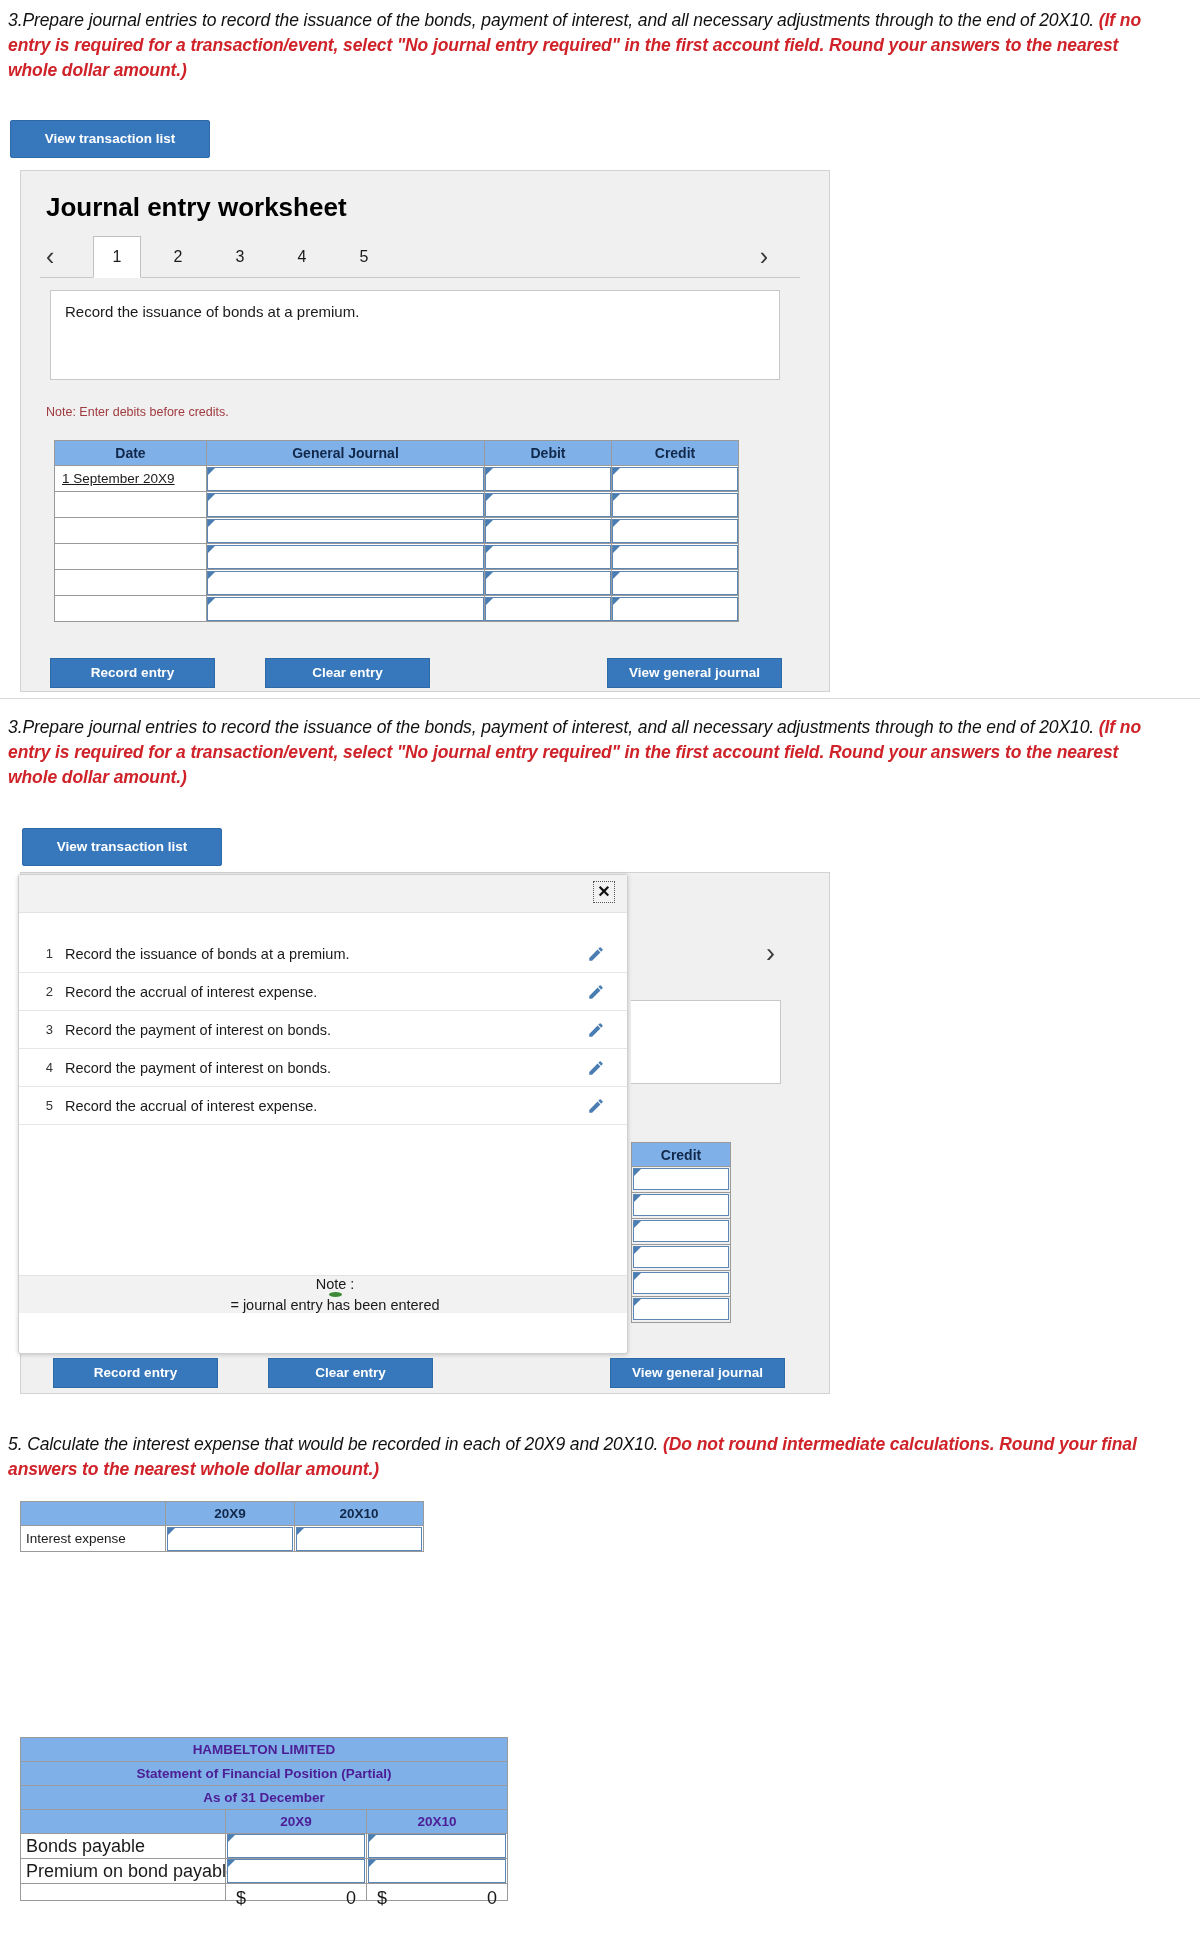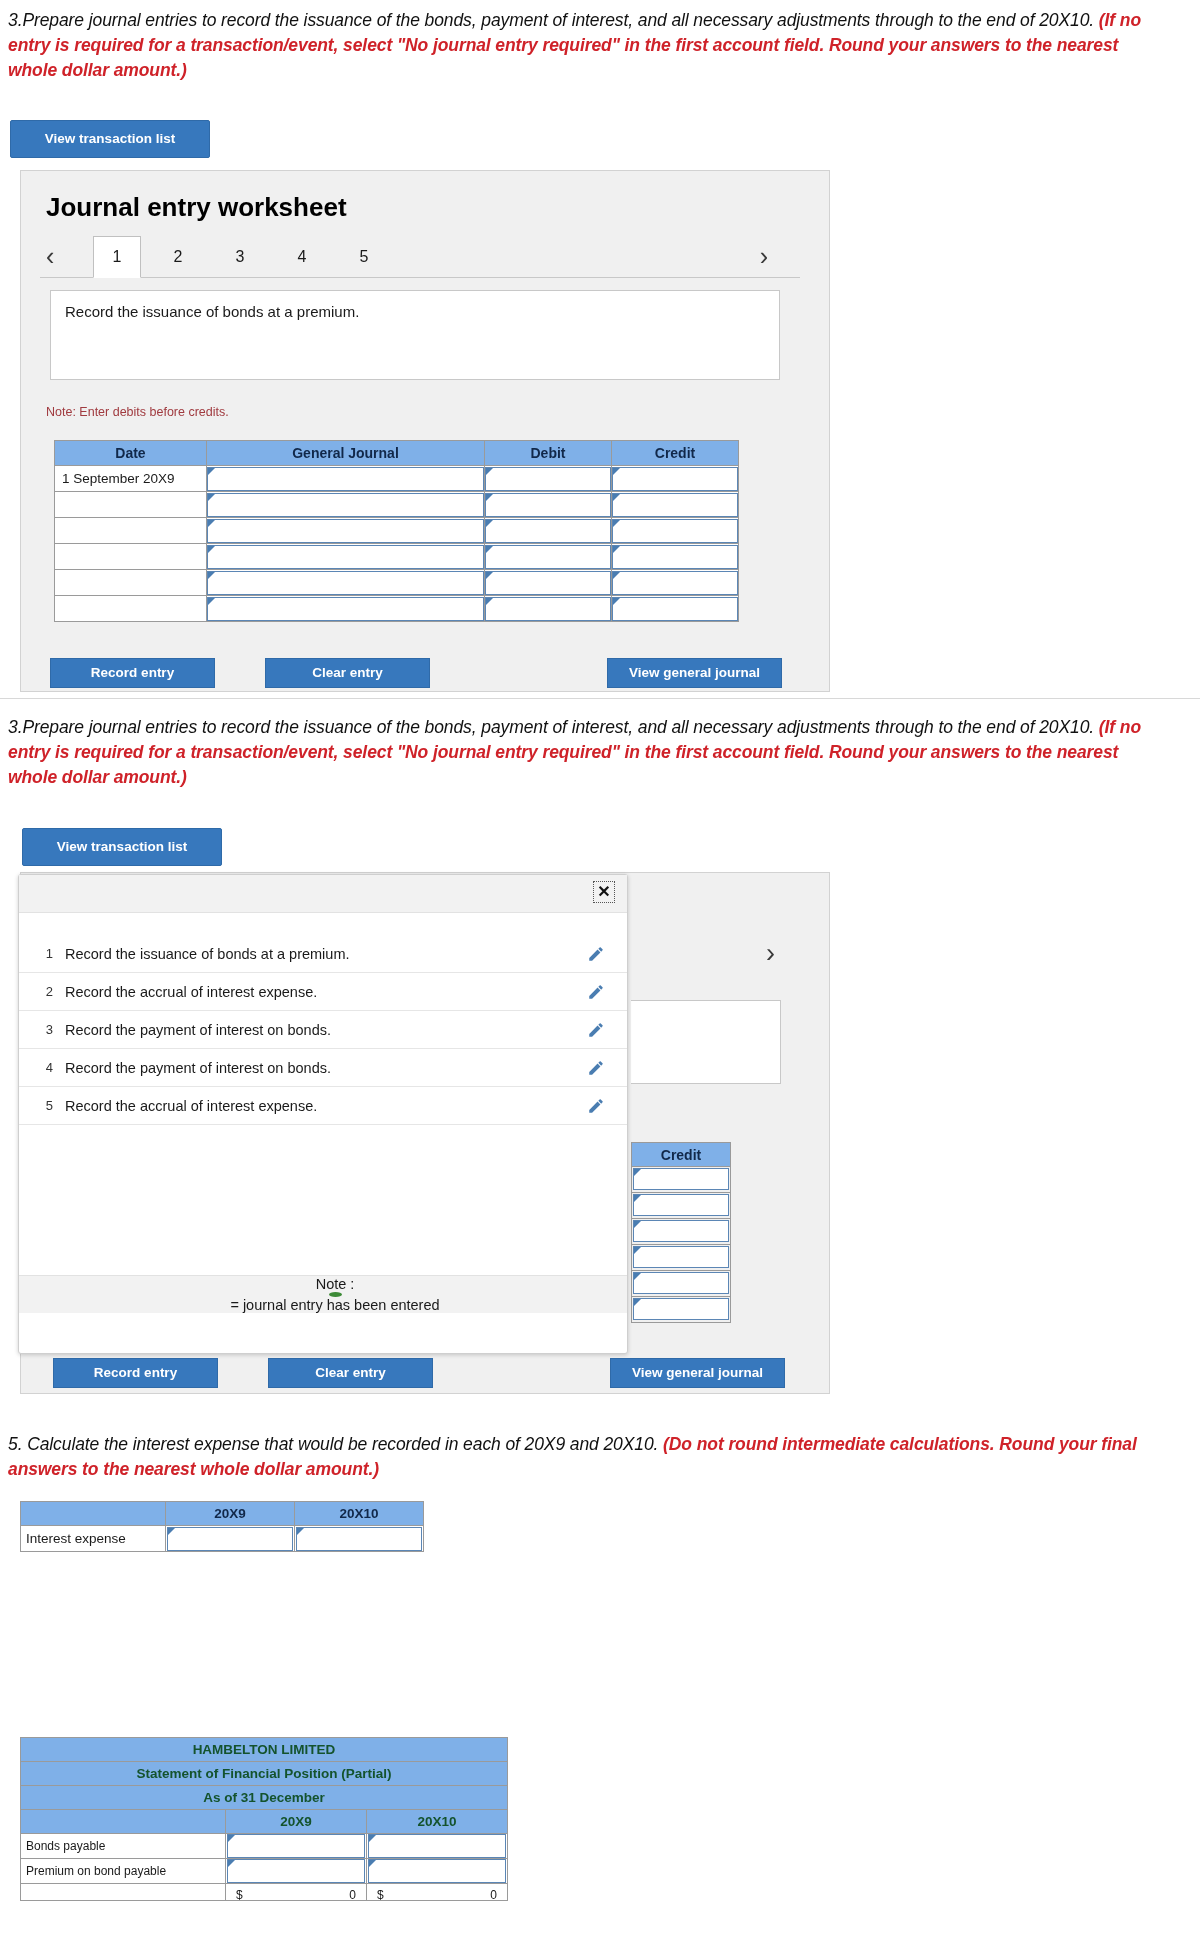--- a/index.html
+++ b/index.html
@@ -131,20 +131,21 @@
     font-weight: bold;
     color: #11284a;
     height: 25px;
     text-align: center;
   }
   .jtable td {
     border: 1px solid #9a9a9a;
     height: 26px;
     padding: 0;
     background: #fff;
+    text-decoration: underline;
   }
   .jtable td.datecell {
     font-size: 13.5px;
     color: #1a1a1a;
     padding-left: 7px;
     white-space: nowrap;
   }
   .cellinput {
     position: relative;
     width: 100%;
@@ -192,30 +193,30 @@
     border-collapse: collapse;
     table-layout: fixed;
     background: #fff;
     border: 1px solid #9a9a9a;
   }
   .stable th {
     background: #7fb0e8;
     border: 1px solid #9a9a9a;
     font-size: 13.5px;
     font-weight: bold;
-    color: #14532d;
+    color: #4c1d95;
     height: 24px;
     text-align: center;
   }
   .stable th.plain { background: #7fb0e8; }
   .stable td {
     border: 1px solid #9a9a9a;
     height: 17px;
     padding: 0;
-    font-size: 12px;
+    font-size: 18px;
     color: #1a1a1a;
   }
   .stable td.lbl { padding-left: 5px; white-space: nowrap; }
   .stable td.inp { padding: 0 1px; }
   .stable td.tot { position: relative; }
   .stable td.tot .dol { position: absolute; left: 10px; top: 4px; }
   .stable td.tot .val { position: absolute; right: 10px; top: 4px; }
 
   
   .modal {

